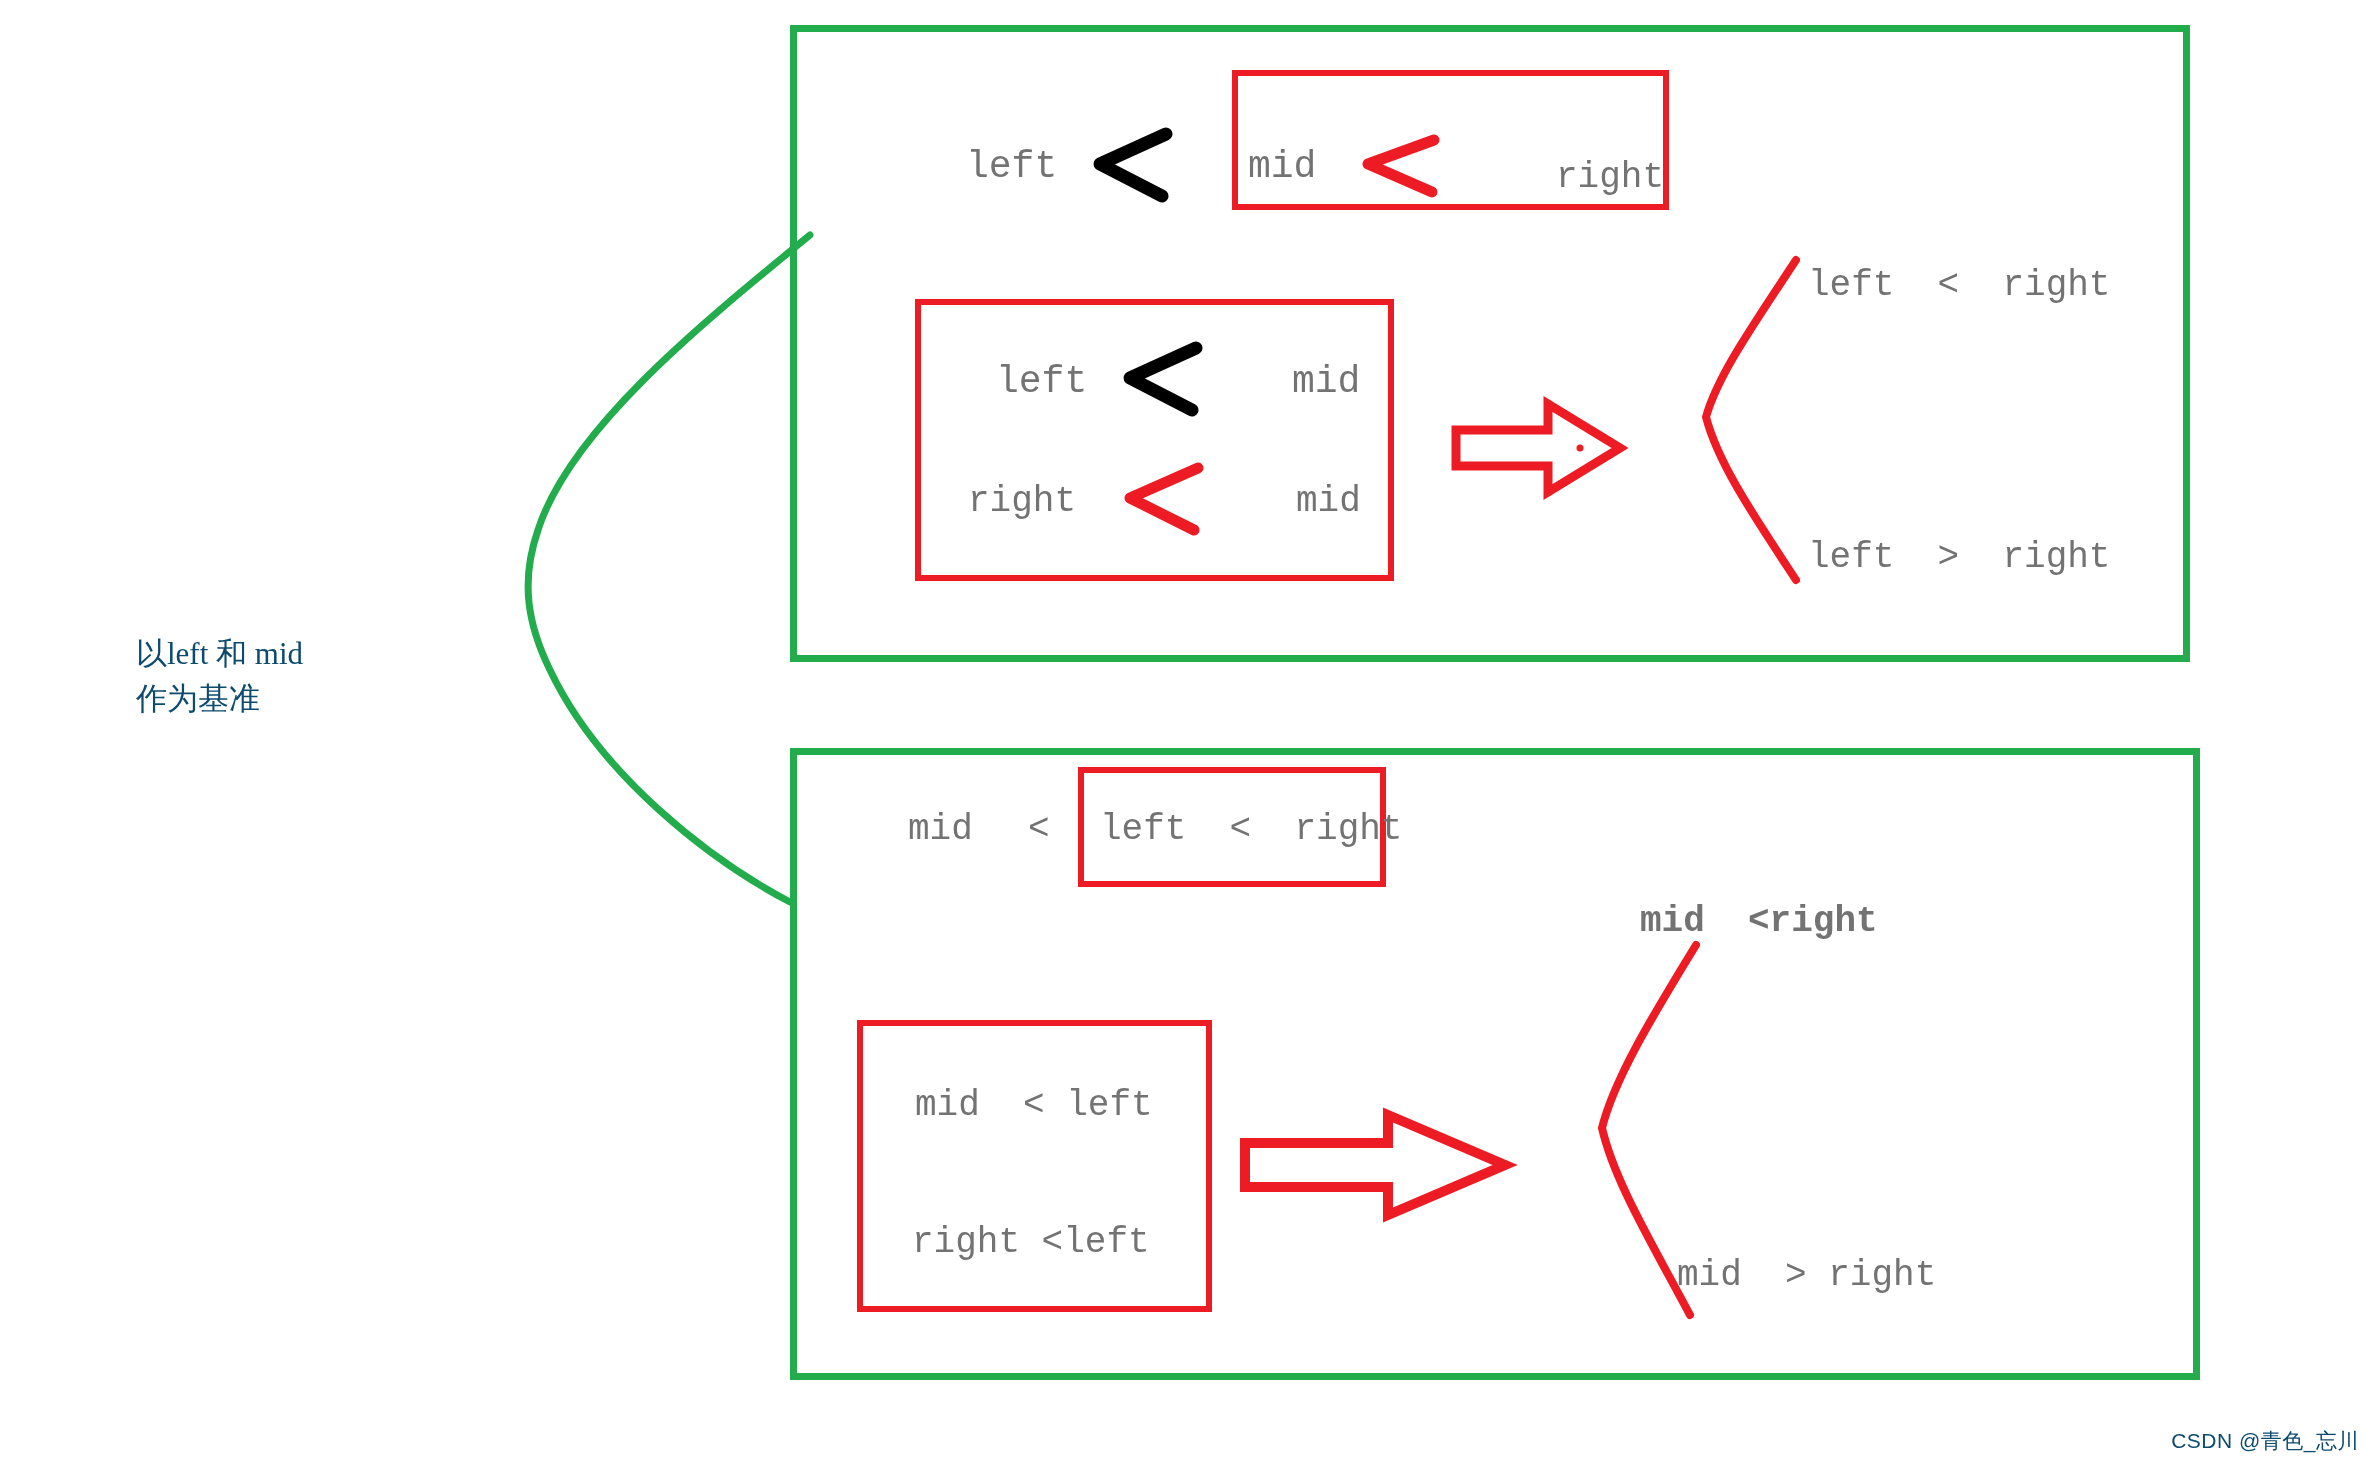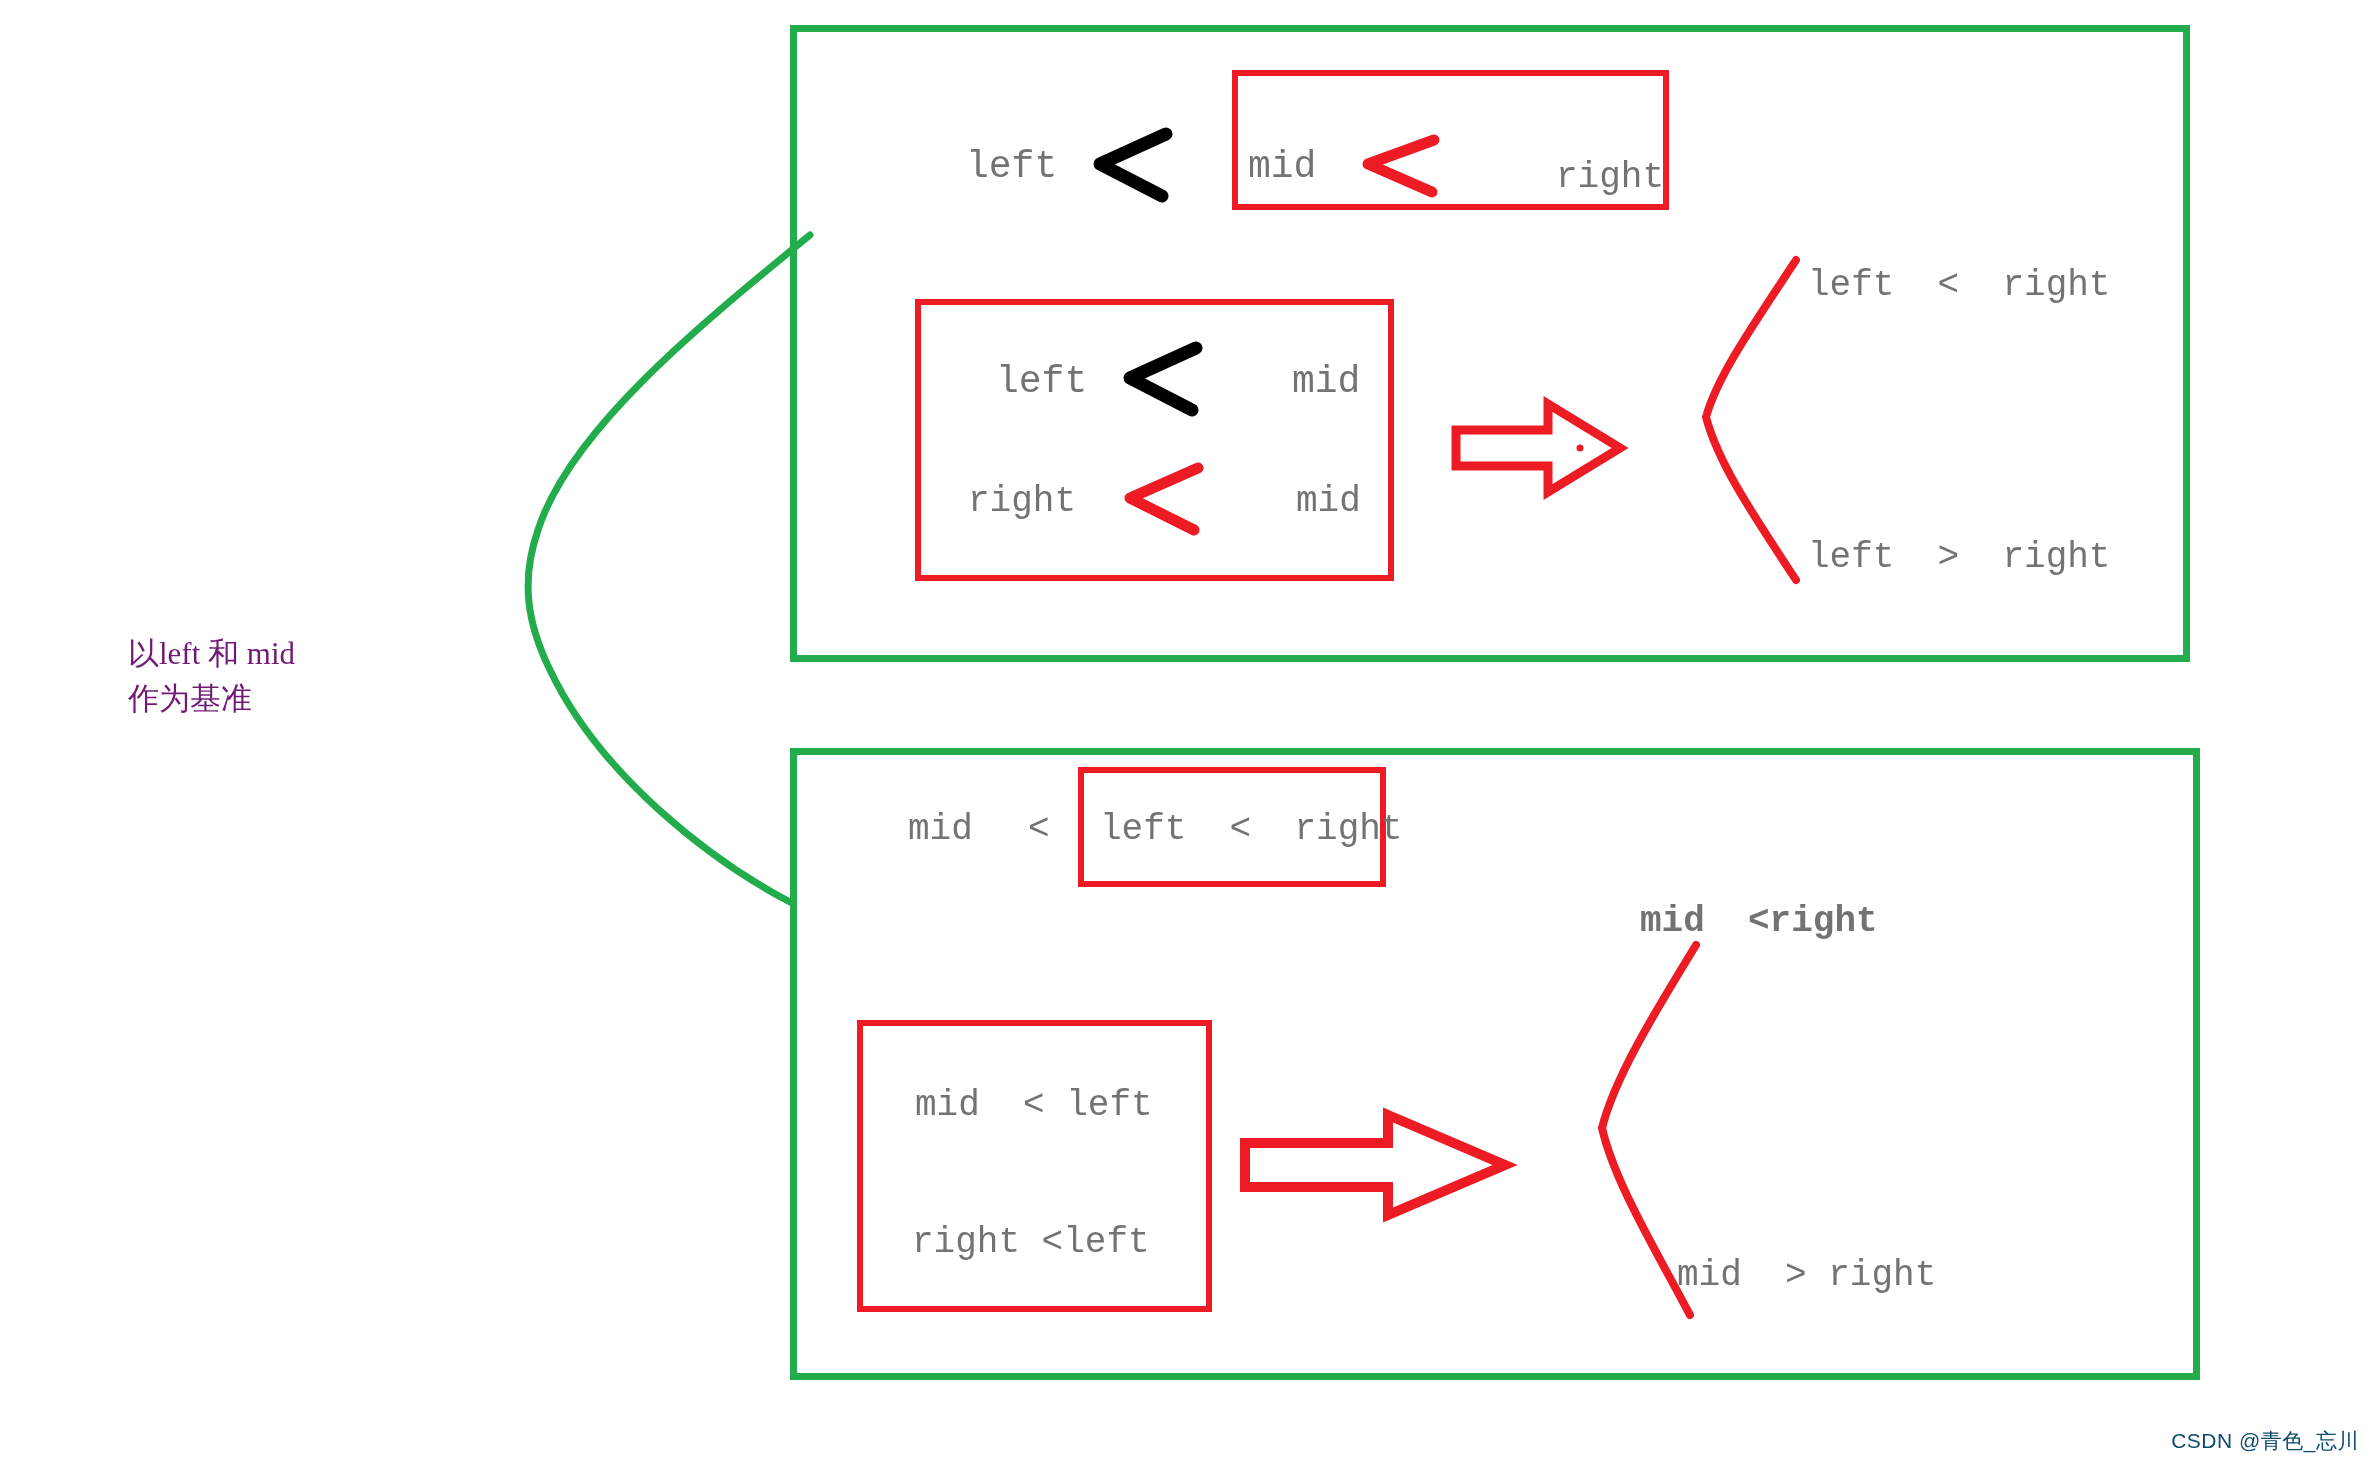--- a/index.html
+++ b/index.html
@@ -52,23 +52,23 @@
   .red   { color: #737373; }
   .s36 { font-size: 36px; }
   .s38 { font-size: 38px; }
 
   
   .chev { position: absolute; }
 
   
   #caption {
     position: absolute;
-    left: 128px;
+    left: 136px;
     top: 632px;
-    color: #701a75;
+    color: #0c4a6e;
     font-family: "Liberation Serif", "DejaVu Serif", serif;
     font-size: 31px;
     line-height: 1.45;
     white-space: pre-line;
   }
 
   
   #watermark {
     position: absolute;
     right: 12px;

